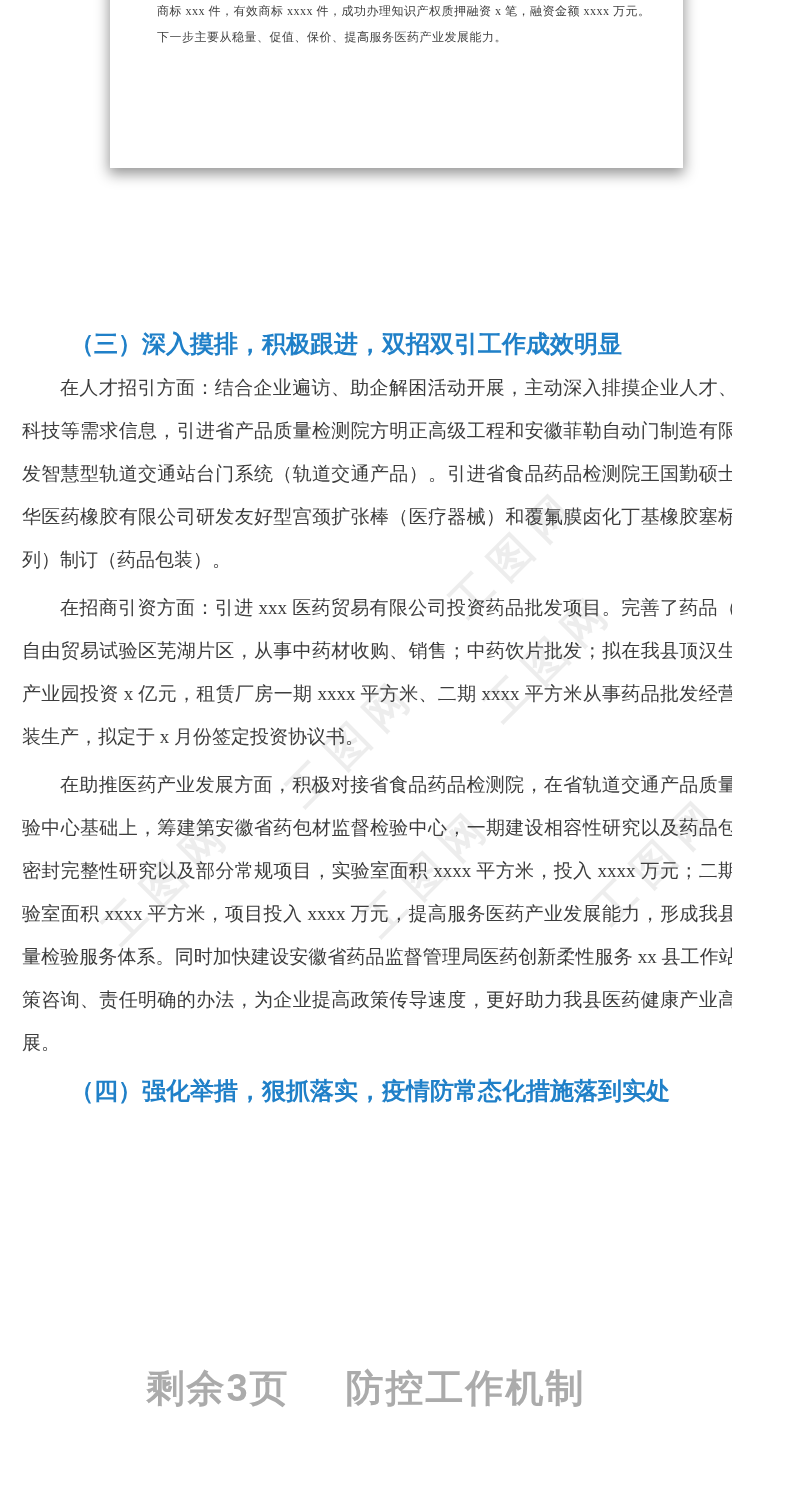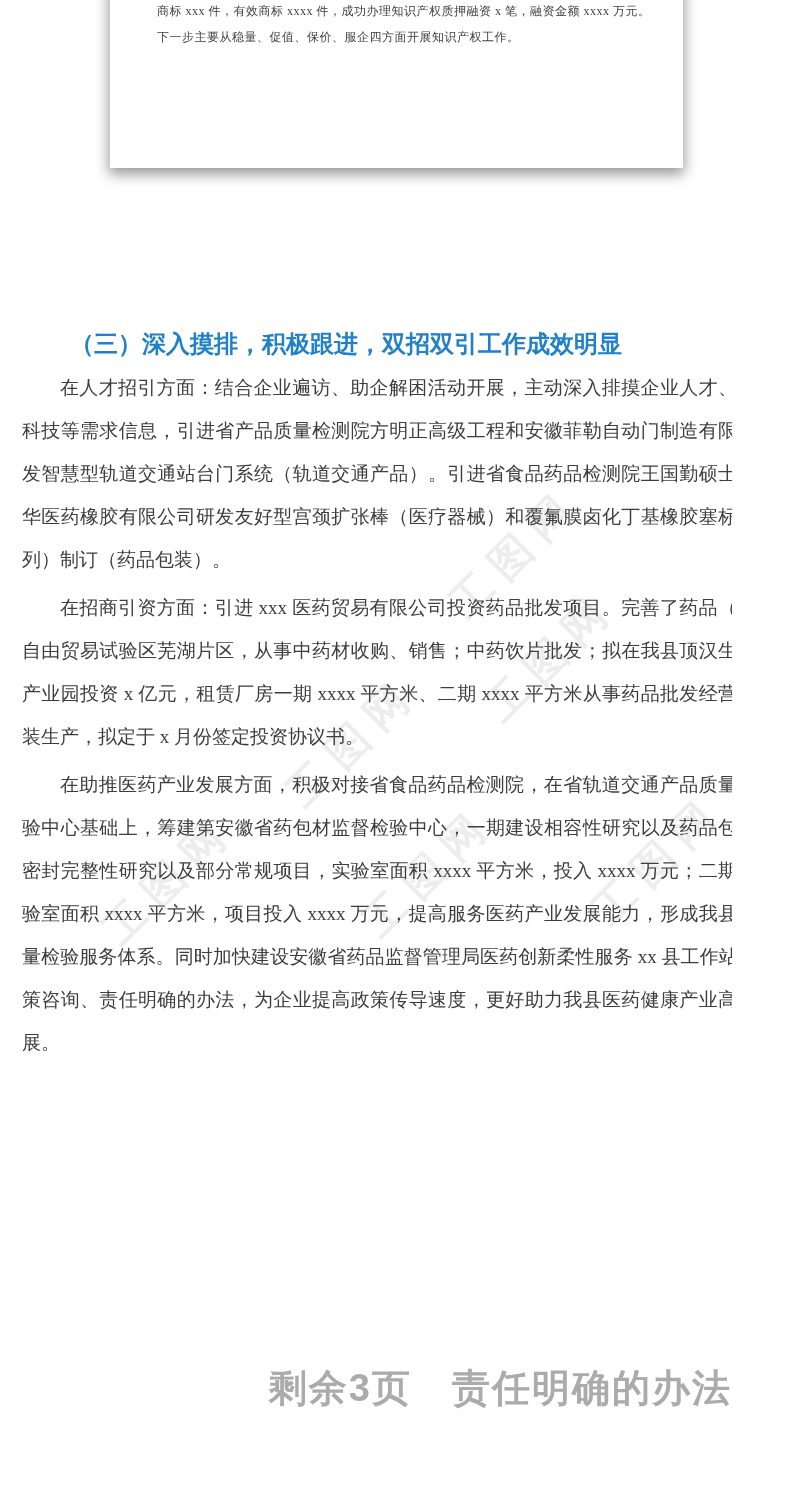--- a/index.html
+++ b/index.html
@@ -68,55 +68,56 @@
   .para{
     margin:0 0 5px 0;
     text-indent:2em;
   }
   
   .footer{
     position:absolute;
     left:0;top:1363px;
     width:100%;
     display:flex;
-    justify-content:flex-end;
+    justify-content:center;
     align-items:baseline;
-    gap:40px;
+    gap:56px;
     z-index:2;
     font-family:"Liberation Sans","DejaVu Sans",sans-serif;
     font-weight:bold;
     font-size:38px;
     color:var(--gray);
     letter-spacing:2px;
   }
 </style>
 </head>
 <body>
 
 <div class="viewport">
 
   <div class="page-card">
     <p class="card-line">商标 xxx 件，有效商标 xxxx 件，成功办理知识产权质押融资 x 笔，融资金额 xxxx 万元。</p>
-    <p class="card-line">下一步主要从稳量、促值、保价、服企四方面开展知识产权工作。</p>
+    <p class="card-line">下一步主要从稳量、促值、保价、提高服务医药产业发展能力。</p>
   </div>
 
   <div class="watermark-layer">
       <span class="wm" style="left: 515px; top: 553px;">工图网</span>
       <span class="wm" style="left: 352px; top: 742px;">工图网</span>
       <span class="wm" style="left: 550px; top: 657px;">工图网</span>
       <span class="wm" style="left: 168px; top: 880px;">工图网</span>
       <span class="wm" style="left: 428px; top: 872px;">工图网</span>
       <span class="wm" style="left: 658px; top: 860px;">工图网</span>
     </div>
 
   <div class="doc-body">
       <div class="sec-heading">（三）深入摸排，积极跟进，双招双引工作成效明显</div>
       <p class="para">在人才招引方面：结合企业遍访、助企解困活动开展，主动深入排摸企业人才、项目、科技等需求信息，引进省产品质量检测院方明正高级工程和安徽菲勒自动门制造有限公司研发智慧型轨道交通站台门系统（轨道交通产品）。引进省食品药品检测院王国勤硕士和安徽华医药橡胶有限公司研发友好型宫颈扩张棒（医疗器械）和覆氟膜卤化丁基橡胶塞标准（系列）制订（药品包装）。</p>
       <p class="para">在招商引资方面：引进 xxx 医药贸易有限公司投资药品批发项目。完善了药品（安徽）自由贸易试验区芜湖片区，从事中药材收购、销售；中药饮片批发；拟在我县顶汉生命健康产业园投资 x 亿元，租赁厂房一期 xxxx 平方米、二期 xxxx 平方米从事药品批发经营和外包装生产，拟定于 x 月份签定投资协议书。</p>
       <p class="para">在助推医药产业发展方面，积极对接省食品药品检测院，在省轨道交通产品质量监督检验中心基础上，筹建第安徽省药包材监督检验中心，一期建设相容性研究以及药品包装系统密封完整性研究以及部分常规项目，实验室面积 xxxx 平方米，投入 xxxx 万元；二期新建实验室面积 xxxx 平方米，项目投入 xxxx 万元，提高服务医药产业发展能力，形成我县产品质量检验服务体系。同时加快建设安徽省药品监督管理局医药创新柔性服务 xx 县工作站，在政策咨询、责任明确的办法，为企业提高政策传导速度，更好助力我县医药健康产业高质量发展。</p>
+      <div class="sec-heading">（四）强化举措，狠抓落实，疫情防常态化措施落到实处</div>
     </div>
 
   <div class="footer">
     <span class="footer-item">剩余3页</span>
-    <span class="footer-item">责任明确的办法</span>
+    <span class="footer-item">防控工作机制</span>
   </div>
 
 </div>
 
 </body></html>

